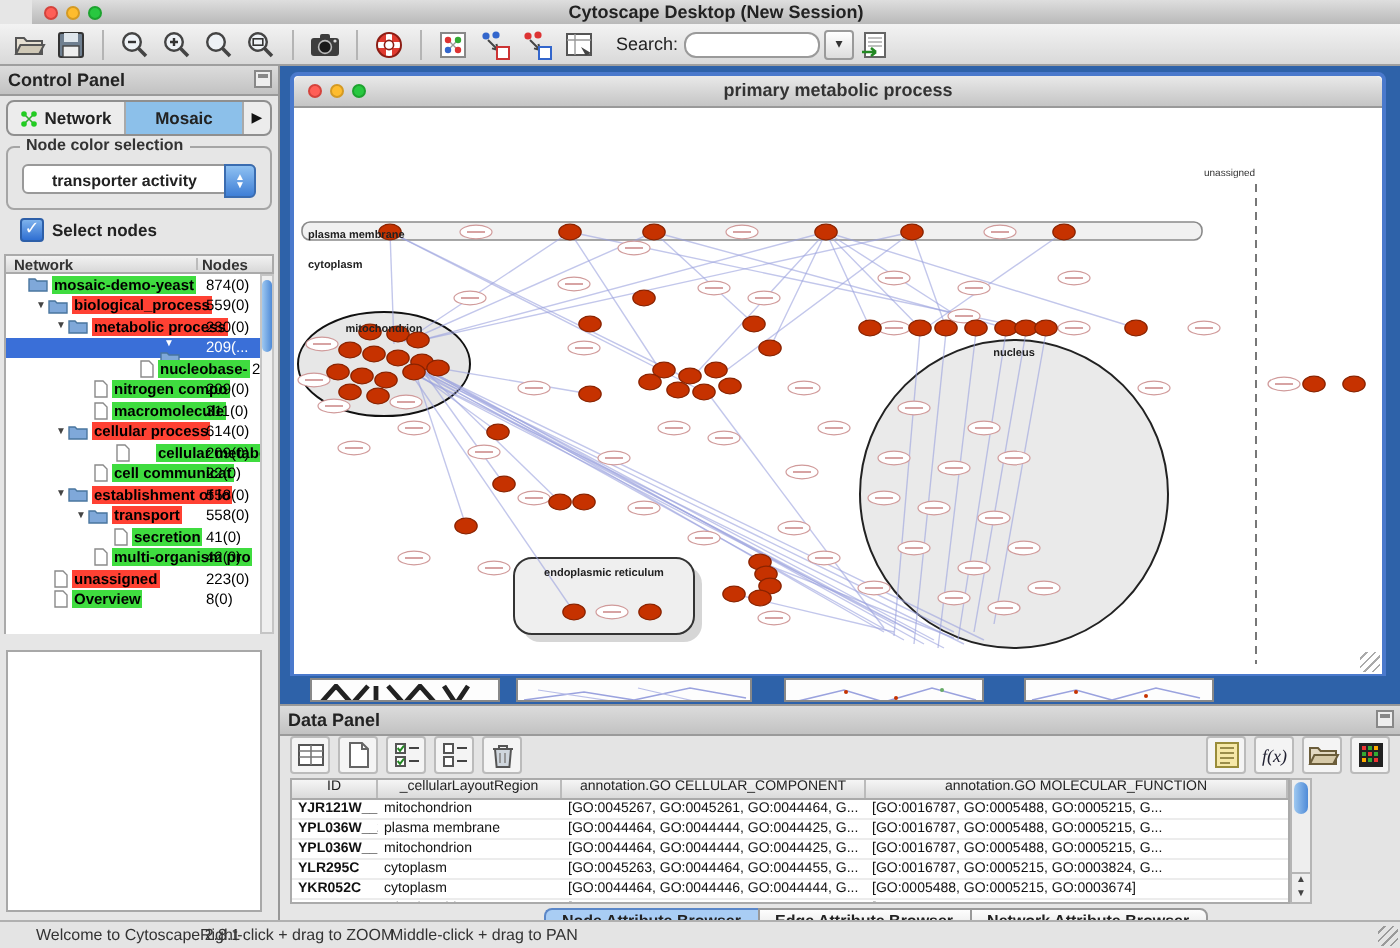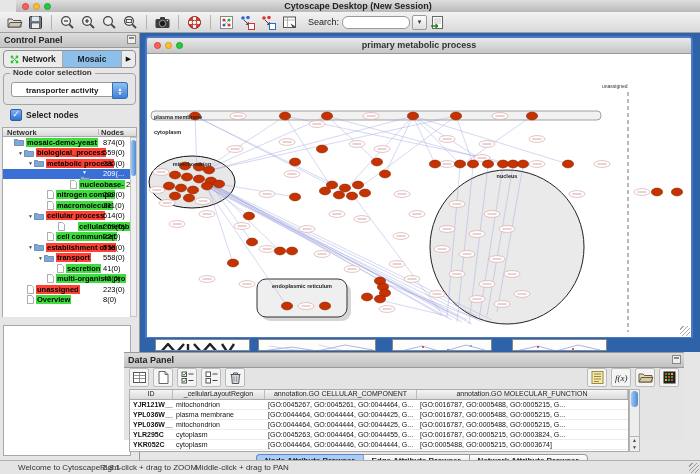--- a/index.html
+++ b/index.html
@@ -89,21 +89,21 @@
   .iw-titlebar .title{position:absolute;left:0;right:0;top:2px;text-align:center;font-size:9px;
     font-weight:bold;color:#333;}
   .iw-titlebar .tl{top:4px;}
   .iw-titlebar .tl.r{left:7px;} .iw-titlebar .tl.y{left:18px;} .iw-titlebar .tl.g{left:29px;}
   .iw-canvas{position:relative;width:544px;height:283px;background:#fff;overflow:hidden;}
   .grip{position:absolute;right:1px;bottom:1px;width:10px;height:10px;
     background:repeating-linear-gradient(135deg,transparent 0 2px,#aaa 2px 3px);}
   .thumbstrip{position:absolute;left:0;bottom:0;right:0;height:14px;}
   .thumb{position:absolute;top:1px;height:12px;background:#fdfdfd;border:1px solid #888;box-sizing:border-box;overflow:hidden;}
   
-  .datapanel{position:absolute;left:124px;top:352px;width:560px;height:88px;background:#e4e4e4;
+  .datapanel{position:absolute;left:140px;top:352px;width:560px;height:88px;background:#e4e4e4;
     border-top:1px solid #999;box-sizing:border-box;}
   .dp-toolbar{position:absolute;left:3px;right:3px;top:14px;height:20px;display:flex;align-items:center;}
   .dp-btn{width:18px;height:17px;border:1px solid #bbb;border-radius:2px;background:#f4f4f4;
     margin:0 2px;display:flex;align-items:center;justify-content:center;}
   .dp-right{margin-left:auto;display:flex;text-align:right;}
   .dp-table{position:absolute;left:5px;top:36px;width:500px;height:63px;background:#fff;
     border:1px solid #aaa;box-sizing:border-box;overflow:hidden;}
   .dp-hrow{display:flex;height:8.5px;background:linear-gradient(#f5f5f5,#dadada);
     border-bottom:1px solid #aaa;}
   .dp-hcell{font-size:7px;color:#222;text-align:center;overflow:hidden;white-space:nowrap;

